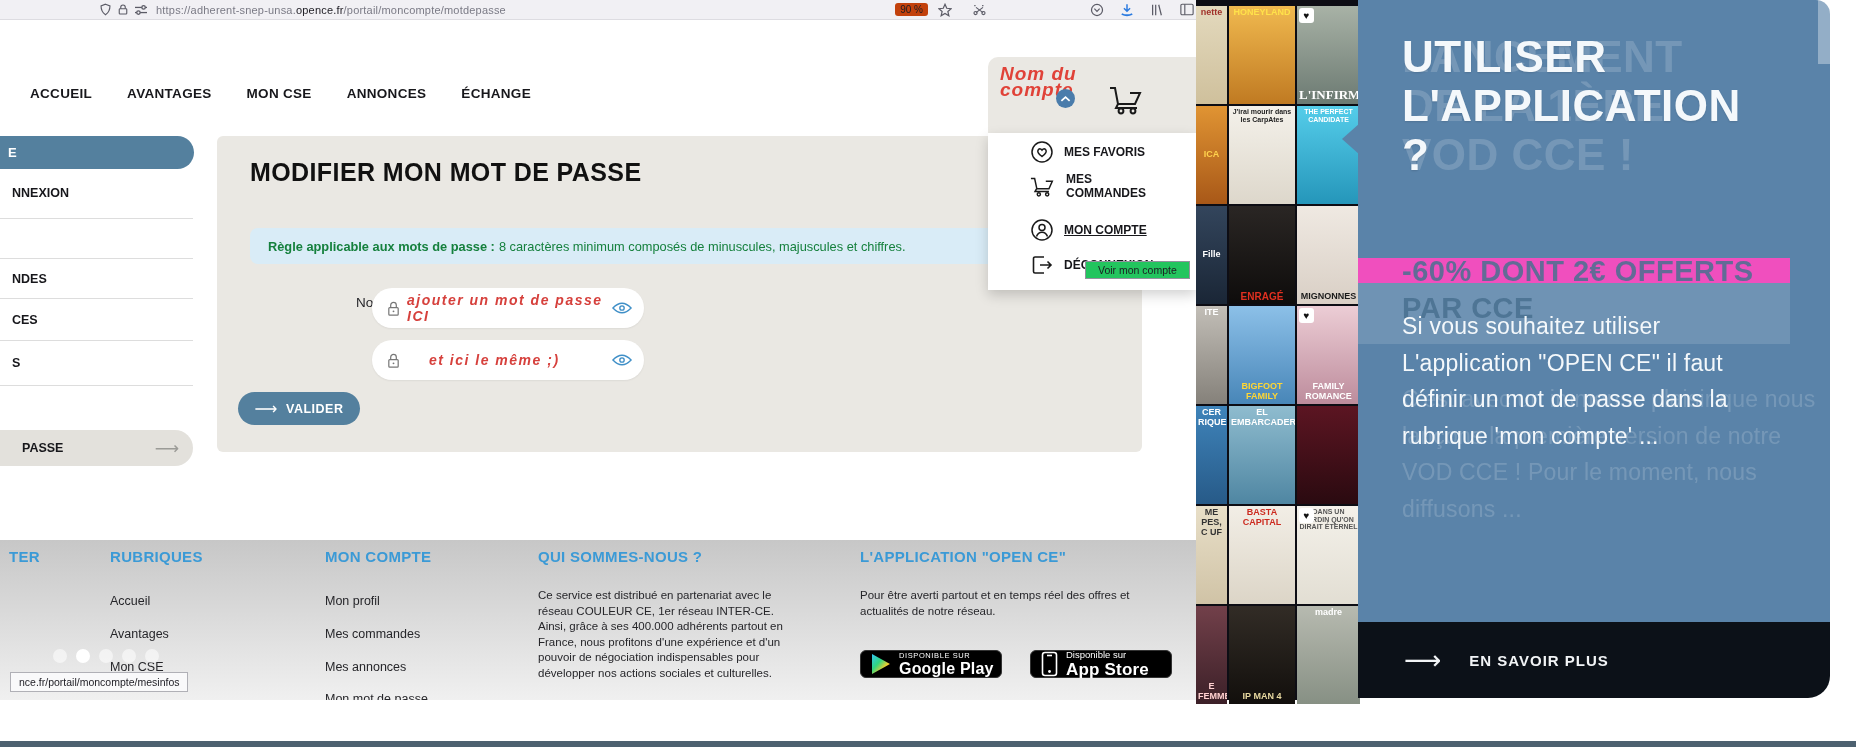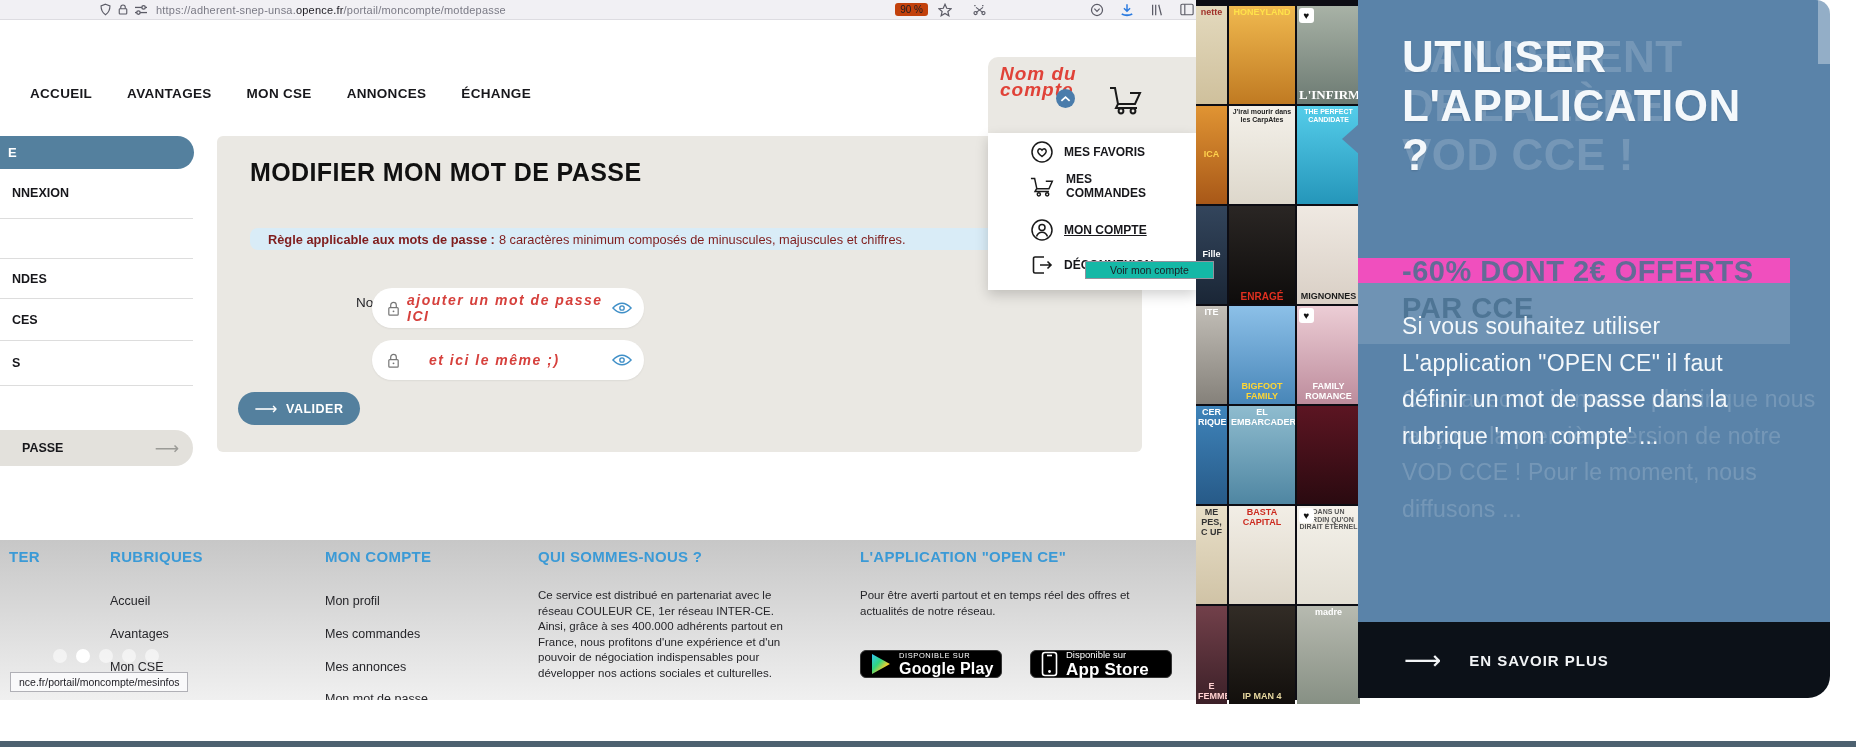--- a/index.html
+++ b/index.html
@@ -25,43 +25,43 @@
     color:#fff; font-weight:bold; font-size:13px; display:flex; align-items:center; padding-left:48px; }
   .side-item { left:12px; font-size:12.5px; font-weight:bold; color:#17171b; }
   .side-div { left:0; width:193px; height:1px; background:#ddd; }
   .side-active { left:-40px; top:430px; width:233px; height:36px; background:#e3e1dc; border-radius:20px;
     display:flex; align-items:center; padding-left:62px; font-size:12.5px; font-weight:bold; color:#17171b; }
   .side-active .arr { position:absolute; right:14px; color:#9b9b97; font-size:17px; font-weight:normal; }
 
   
   .panel { left:217px; top:136px; width:925px; height:316px; background:#eae8e3; border-radius:6px; }
   .ptitle { left:33px; top:22px; font-size:25px; font-weight:800; color:#111; letter-spacing:.4px; }
-  .infobox { left:33px; top:92px; width:872px; height:22px; background:#d9ecf7; border-radius:8px;
-    display:flex; align-items:center; padding-left:18px; font-size:12.8px; color:#7f1d1d; }
+  .infobox { left:33px; top:92px; width:872px; height:36px; background:#d9ecf7; border-radius:8px;
+    display:flex; align-items:center; padding-left:18px; font-size:12.8px; color:#15803d; }
   .infobox b { margin-right:4px; }
   .flabel { width:120px; text-align:right; font-size:13.5px; color:#26262a; line-height:17px; }
   .pill-input { width:272px; height:40px; background:#fff; border-radius:21px; box-shadow:0 1px 2px rgba(0,0,0,.06);
     display:flex; align-items:center; padding:0 12px 0 14px; }
   .handw { color:#d6403c; font-size:14px; font-style:italic; font-weight:bold; letter-spacing:1.5px; }
   .valider { left:21px; top:256px; width:122px; height:33px; background:#54809e; border-radius:18px; color:#fff;
     display:flex; align-items:center; justify-content:center; gap:8px; font-size:12.5px; font-weight:bold; letter-spacing:.5px; cursor:pointer; }
   .valider .arr { font-size:16px; font-weight:normal; }
 
   
   .acct-head { left:988px; top:57px; width:208px; height:76px; background:#eae8e3; border-radius:10px 0 0 0; }
   .acct-name { left:1000px; top:66px; width:95px; color:#e04238; font-size:19px; font-style:italic; font-weight:bold;
     line-height:16px; letter-spacing:1px; }
   .acct-chev { left:1056px; top:89px; width:19px; height:19px; background:#4a7cab; border-radius:50%;
     display:flex; align-items:center; justify-content:center; cursor:pointer; }
   .acct-card { left:988px; top:133px; width:208px; height:157px; background:#fff; box-shadow:0 5px 12px rgba(0,0,0,.18); }
   .mitem { position:absolute; left:1030px; display:flex; align-items:center; gap:10px; cursor:pointer; }
   .mitem .lbl { font-size:12px; font-weight:bold; color:#17171b; line-height:14px; }
   .underl { text-decoration:underline; }
 
-  .tooltip { background:#14b8a6; border:1px solid #92929d; font-size:10.5px; color:#1c1b22; padding:2px 24px; white-space:nowrap; }
+  .tooltip { background:#22c55e; border:1px solid #92929d; font-size:10.5px; color:#1c1b22; padding:2px 12px; white-space:nowrap; }
 
   
   .footer { left:0; top:540px; width:1196px; height:160px; background:linear-gradient(#c7c7c7,#f0f0f0); overflow:hidden; }
   .fhead { position:absolute; font-size:15px; font-weight:800; color:#3b9ad6; letter-spacing:.3px; }
   .fitem { position:absolute; font-size:12.5px; color:#26262a; cursor:pointer; }
   .fpara { position:absolute; font-size:11.5px; color:#26262a; line-height:15.5px; }
   .dot { position:absolute; width:14px; height:14px; border-radius:50%; background:rgba(255,255,255,.55); }
   .dot.on { background:#fff; }
   .badge { position:absolute; width:142px; height:28px; background:#000; border-radius:6px; border:1px solid #333;
     display:flex; align-items:center; padding-left:10px; gap:8px; color:#fff; cursor:pointer; }

